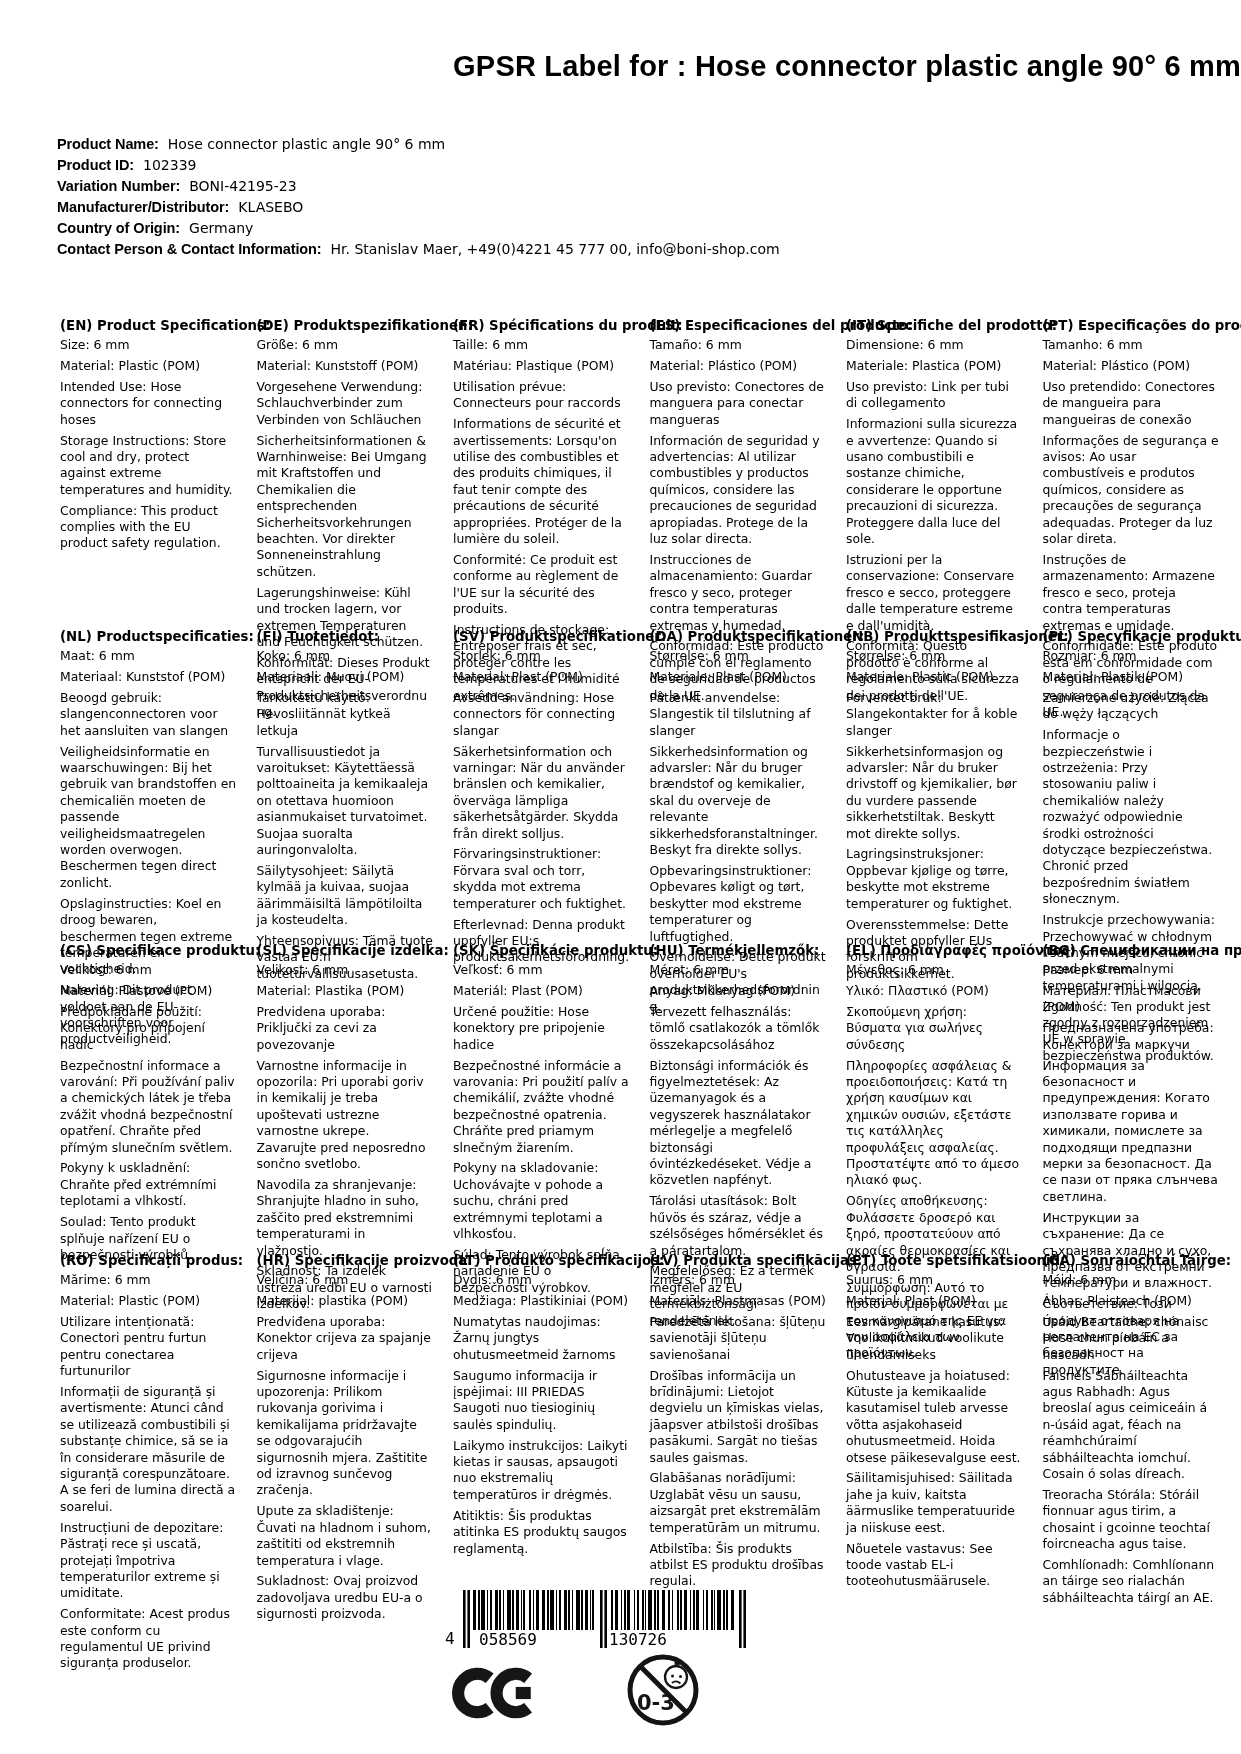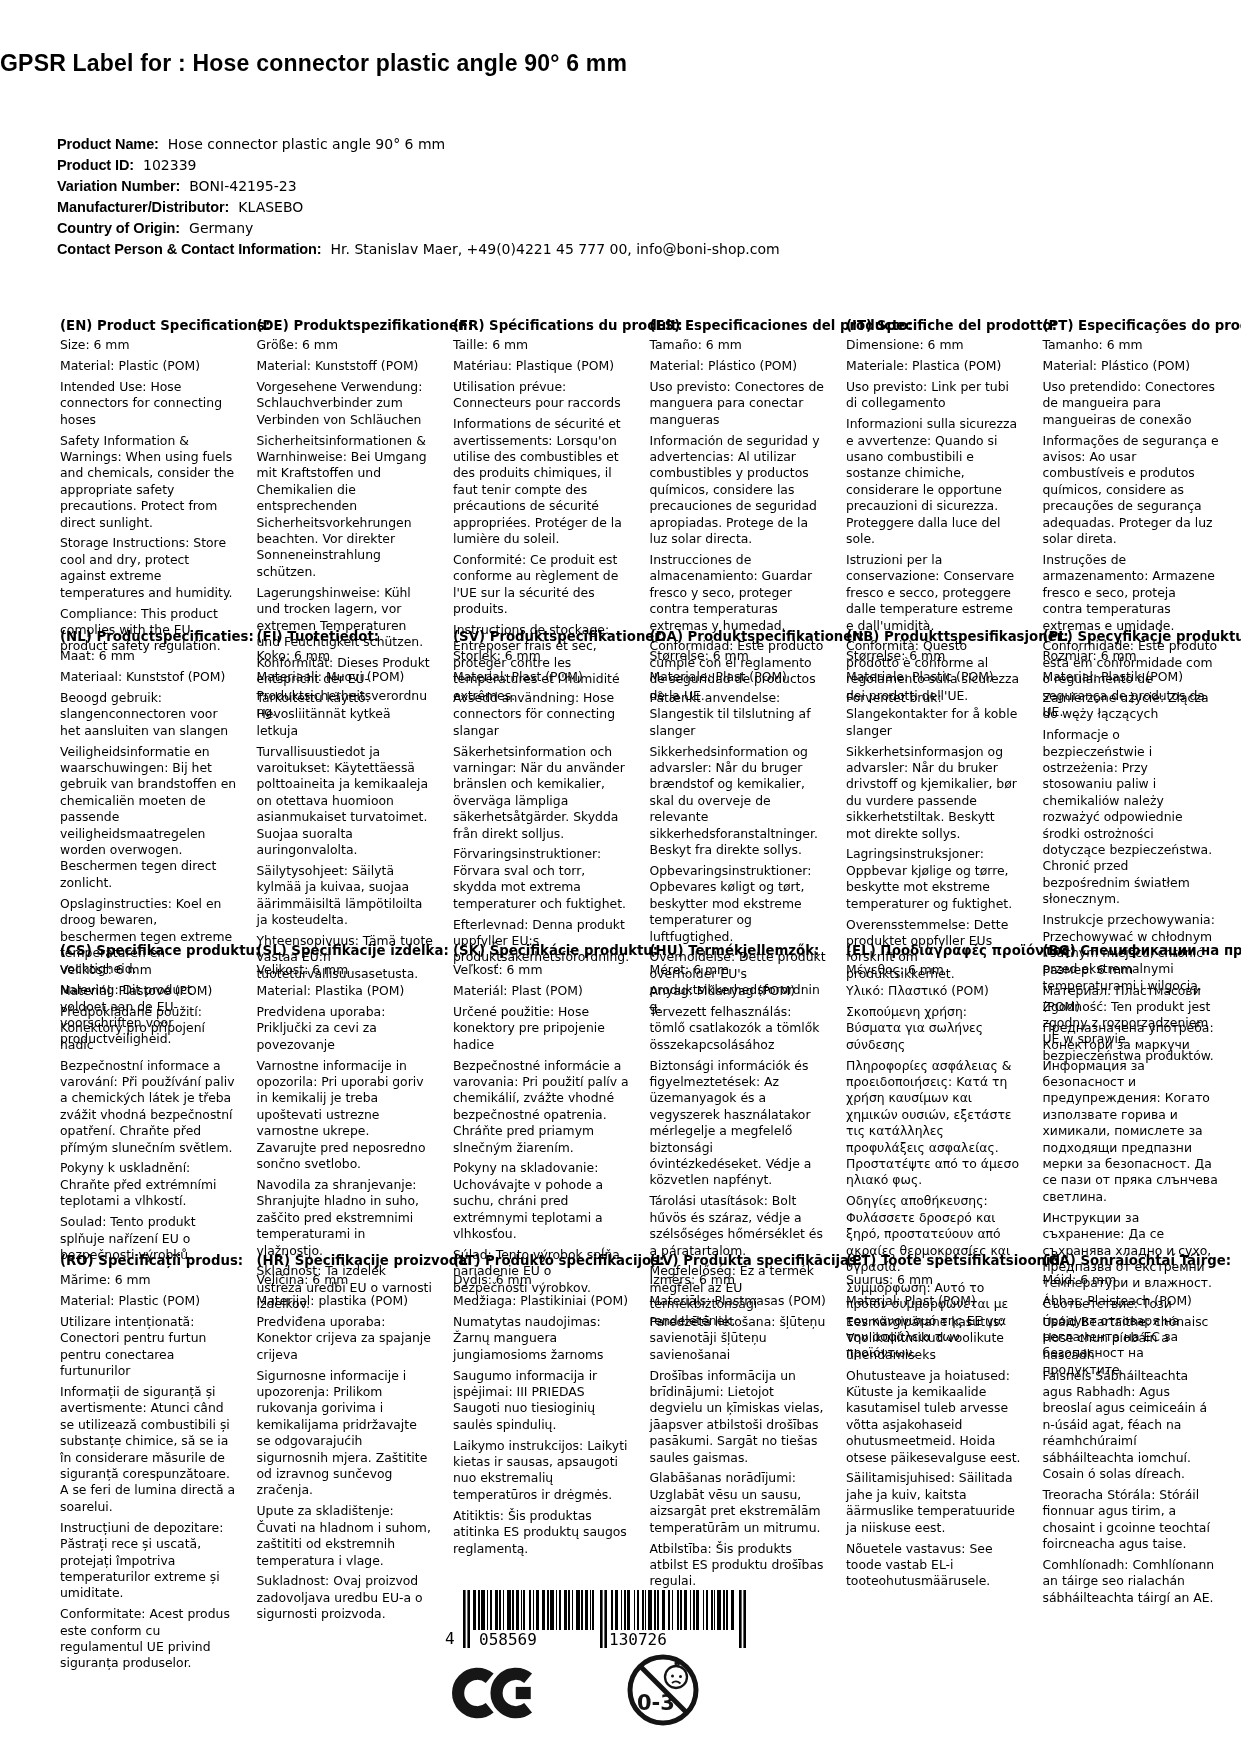--- a/index.html
+++ b/index.html
@@ -1,19 +1,19 @@
 <!DOCTYPE html>
 <html><head>
 <meta charset="utf-8">
 <style>
   html,body{margin:0;padding:0;background:#fff;}
   body{width:1241px;height:1754px;position:relative;font-family:"DejaVu Sans",sans-serif;color:#000;}
   .page{position:absolute;inset:0;overflow:hidden;background:#fff;}
-  .title{position:absolute;top:50px;left:0;width:100%;text-align:left;
-         font-size:23px;font-weight:bold;letter-spacing:.2px;margin:0;
+  .title{position:absolute;top:50px;left:0;width:100%;text-align:right;
+         font-size:29px;font-weight:bold;letter-spacing:.2px;margin:0;
          font-family:"Liberation Sans","DejaVu Sans",sans-serif;}
   .info{position:absolute;left:57px;top:134px;font-size:14px;line-height:21px;}
   .info-row{white-space:nowrap;}
   .info-label{font-weight:bold;font-size:14.5px;margin-right:9px;
               font-family:"Liberation Sans","DejaVu Sans",sans-serif;letter-spacing:-.1px;}
   .grid{position:absolute;left:60px;top:305px;display:grid;
         grid-template-columns:repeat(6,196.5px);
         grid-template-rows:311px 314px 310px 330px;}
   .block{padding:12px 20px 0 0;min-width:0;}
   .block-title{font-weight:bold;font-size:13.3px;white-space:nowrap;margin:0 0 3px 0;line-height:17px;}
@@ -43,21 +43,20 @@
       <div class="info-row"><span class="info-label">Country of Origin:</span><span class="info-value">Germany</span></div>
       <div class="info-row"><span class="info-label">Contact Person &amp; Contact Information:</span><span class="info-value">Hr. Stanislav Maer, +49(0)4221 45 777 00, info@boni-shop.com</span></div>
     </div>
 
   <div class="grid" id="grid">
       <div class="block">
         <div class="block-title">(EN) Product Specifications:</div>
         <p class="block-item">Size: 6 mm</p>
         <p class="block-item">Material: Plastic (POM)</p>
         <p class="block-item">Intended Use: Hose connectors for connecting hoses</p>
-        <p class="block-item">Safety Information &amp; Warnings: When using fuels and chemicals, consider the appropriate safety precautions. Protect from direct sunlight.</p>
         <p class="block-item">Storage Instructions: Store cool and dry, protect against extreme temperatures and humidity.</p>
         <p class="block-item">Compliance: This product complies with the EU product safety regulation.</p>
       </div>
       <div class="block">
         <div class="block-title">(DE) Produktspezifikationen:</div>
         <p class="block-item">Größe: 6 mm</p>
         <p class="block-item">Material: Kunststoff (POM)</p>
         <p class="block-item">Vorgesehene Verwendung: Schlauchverbinder zum Verbinden von Schläuchen</p>
         <p class="block-item">Sicherheitsinformationen &amp; Warnhinweise: Bei Umgang mit Kraftstoffen und Chemikalien die entsprechenden Sicherheitsvorkehrungen beachten. Vor direkter Sonneneinstrahlung schützen.</p>
         <p class="block-item">Lagerungshinweise: Kühl und trocken lagern, vor extremen Temperaturen und Feuchtigkeit schützen.</p>
@@ -222,21 +221,21 @@
         <p class="block-item">Materijal: plastika (POM)</p>
         <p class="block-item">Predviđena uporaba: Konektor crijeva za spajanje crijeva</p>
         <p class="block-item">Sigurnosne informacije i upozorenja: Prilikom rukovanja gorivima i kemikalijama pridržavajte se odgovarajućih sigurnosnih mjera. Zaštitite od izravnog sunčevog zračenja.</p>
         <p class="block-item">Upute za skladištenje: Čuvati na hladnom i suhom, zaštititi od ekstremnih temperatura i vlage.</p>
         <p class="block-item">Sukladnost: Ovaj proizvod zadovoljava uredbu EU-a o sigurnosti proizvoda.</p>
       </div>
       <div class="block">
         <div class="block-title">(LT) Produkto specifikacijos:</div>
         <p class="block-item">Dydis: 6 mm</p>
         <p class="block-item">Medžiaga: Plastikiniai (POM)</p>
-        <p class="block-item">Numatytas naudojimas: Žarnų manguera jungiamosioms žarnoms</p>
+        <p class="block-item">Numatytas naudojimas: Žarnų jungtys ohutusmeetmeid žarnoms</p>
         <p class="block-item">Saugumo informacija ir įspėjimai: III PRIEDAS Saugoti nuo tiesioginių saulės spindulių.</p>
         <p class="block-item">Laikymo instrukcijos: Laikyti kietas ir sausas, apsaugoti nuo ekstremalių temperatūros ir drėgmės.</p>
         <p class="block-item">Atitiktis: Šis produktas atitinka ES produktų saugos reglamentą.</p>
       </div>
       <div class="block">
         <div class="block-title">(LV) Produkta specifikācijas:</div>
         <p class="block-item">Izmērs: 6 mm</p>
         <p class="block-item">Materiāls: Plastmasas (POM)</p>
         <p class="block-item">Paredzētā lietošana: šļūteņu savienotāji šļūteņu savienošanai</p>
         <p class="block-item">Drošības informācija un brīdinājumi: Lietojot degvielu un ķīmiskas vielas, jāapsver atbilstoši drošības pasākumi. Sargāt no tiešas saules gaismas.</p>

